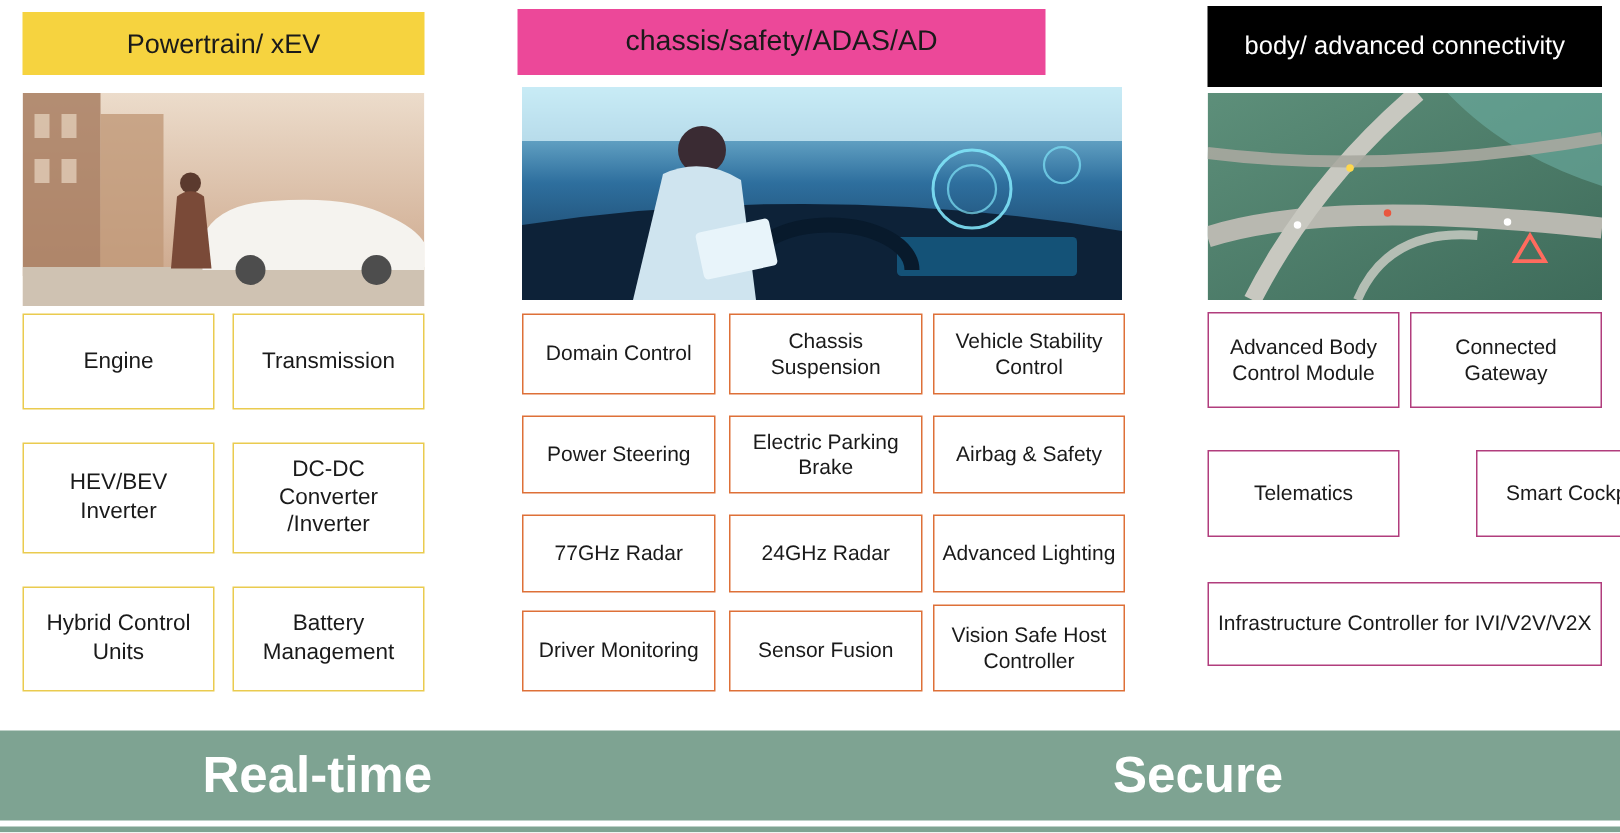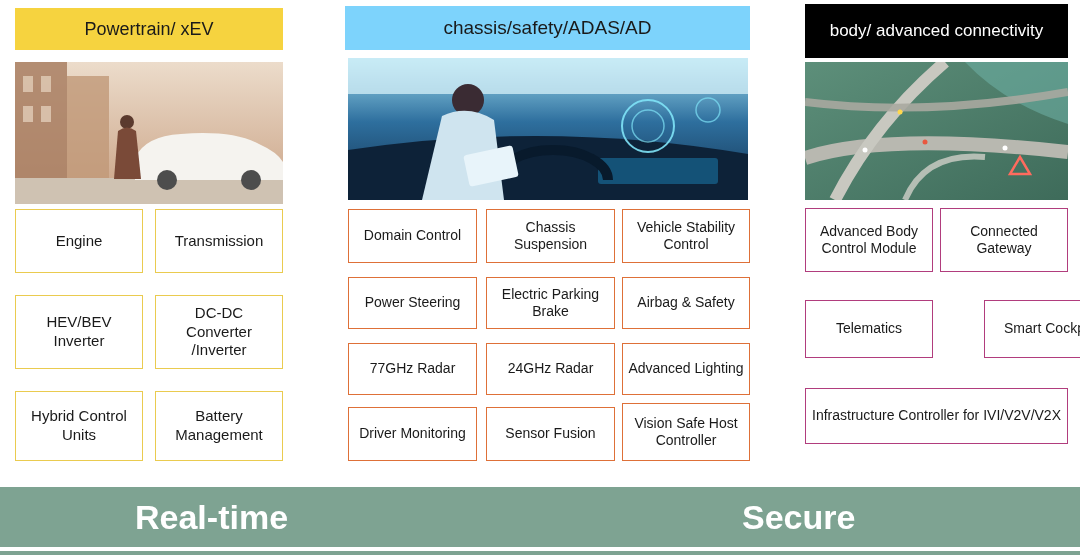--- a/index.html
+++ b/index.html
@@ -23,21 +23,21 @@
     align-items: center;
     justify-content: center;
     text-align: center;
     font-size: 18px;
     color: #1a1a1a;
     line-height: 1.25;
     box-sizing: border-box;
     padding: 2px 4px;
   }
   #hdr1 { left: 15px;  top: 8px; width: 268px; height: 42px; background: #F6D33F; }
-  #hdr2 { left: 345px; top: 6px; width: 405px; height: 44px; background: #7dd3fc; font-size: 19px; }
+  #hdr2 { left: 345px; top: 6px; width: 352px; height: 44px; background: #ec4899; font-size: 19px; }
   #hdr3 { left: 805px; top: 4px; width: 263px; height: 54px; background: #000000; color: #ffffff; font-size: 17px; }
   .photo {
     position: absolute;
     overflow: hidden;
   }
   #img1 { left: 15px;  top: 62px; width: 268px; height: 142px; }
   #img2 { left: 348px; top: 58px; width: 400px; height: 142px; }
   #img3 { left: 805px; top: 62px; width: 263px; height: 138px; }
   .photo svg { display: block; width: 100%; height: 100%; }
   .box {

